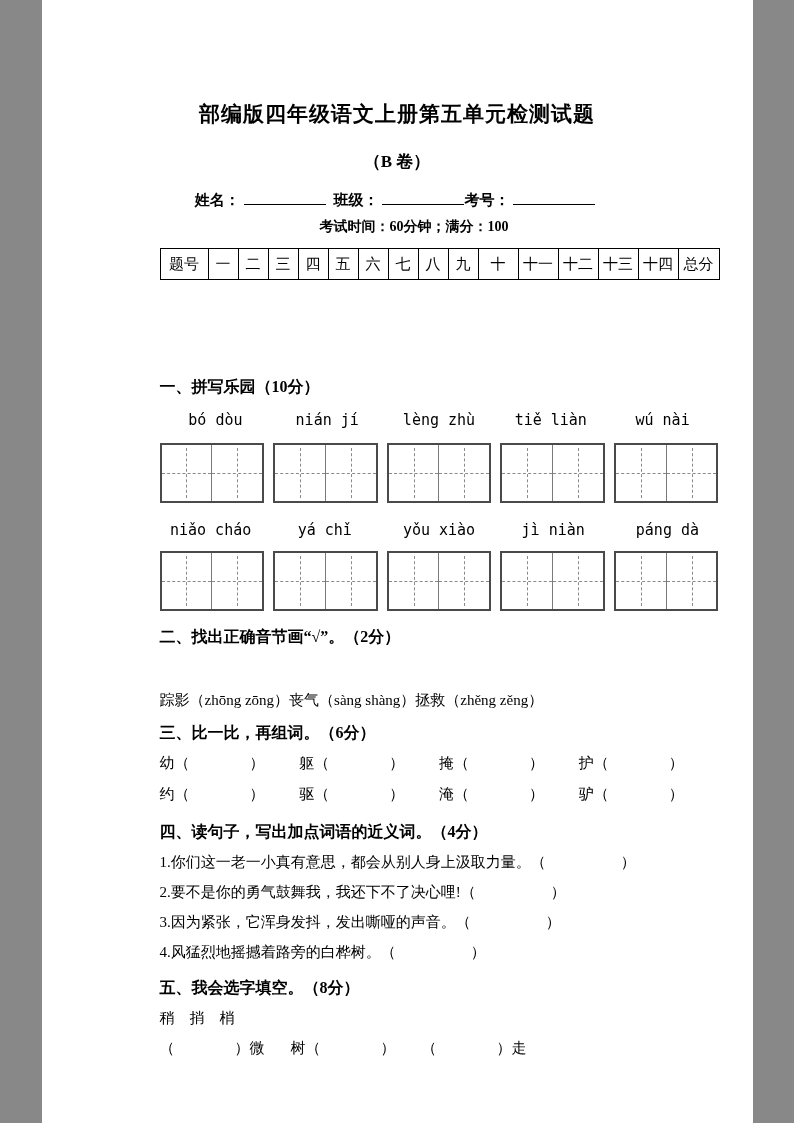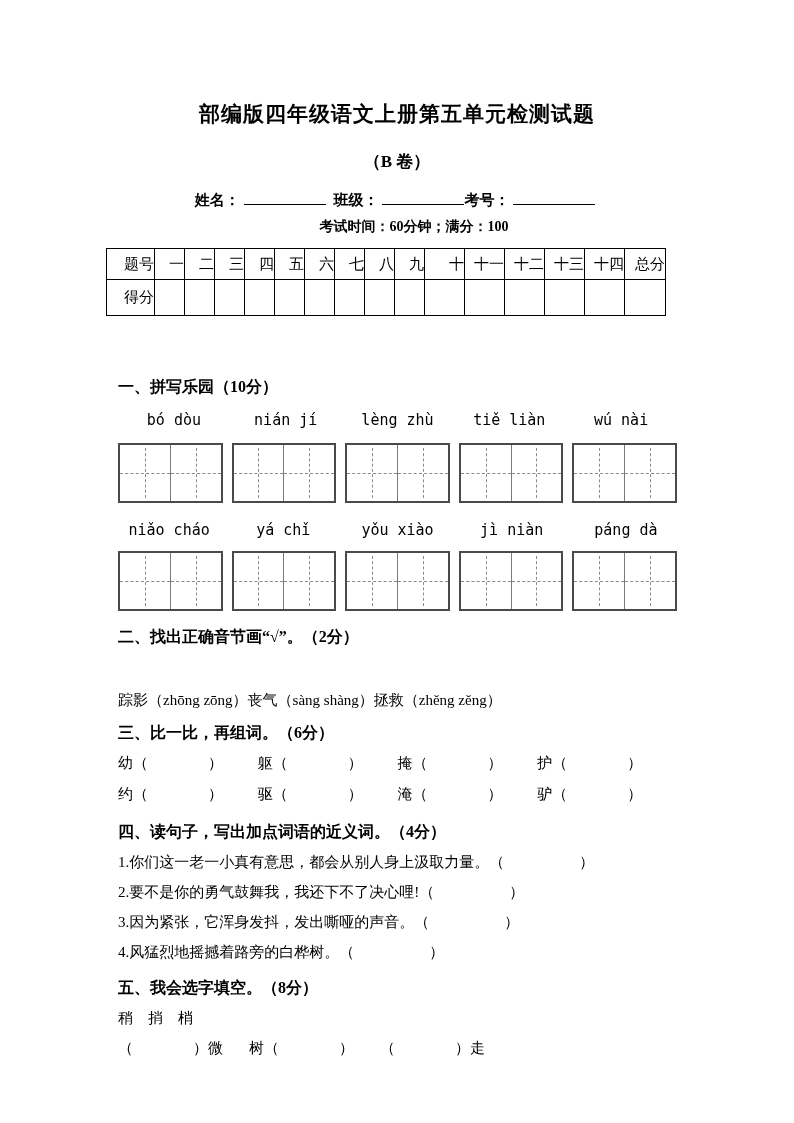--- a/index.html
+++ b/index.html
@@ -1,39 +1,39 @@
 <!DOCTYPE html>
 <html><head>
 <meta charset="utf-8">
 <style>
   * { margin:0; padding:0; box-sizing:border-box; }
   html,body { background:#888; }
   body { font-family:"Liberation Serif", serif; color:#000; }
   .page {
     position:relative;
-    width:794px; height:1123px;
+    width:711px; height:1123px;
     background:#fff;
     margin:0 auto;
     overflow:hidden;
   }
   .centered { position:absolute; left:0; right:0; text-align:center; }
   .doc-title { top:100px; font-size:21px; font-weight:bold; letter-spacing:1px; }
   .doc-subtitle { top:150px; font-size:17px; font-weight:bold; }
   .name-line { top:191px; font-size:15px; font-weight:bold; }
   .name-line .blank {
     display:inline-block; width:82px; border-bottom:1.5px solid #000;
     height:14px; vertical-align:baseline; margin:0 4px;
   }
   .name-line .blank.tight { margin-right:0; }
   .time-line { top:218px; font-size:14px; font-weight:bold;padding-left:34px; }
 
   table.score-table {
-    position:absolute; top:248px; left:106px; width:559px;
+    position:absolute; top:248px; left:118px; width:559px;
     border-collapse:collapse; table-layout:fixed;
-    font-size:15px; text-align:right;
+    font-size:15px; text-align:center;
   }
   table.score-table td, table.score-table th {
     border:1px solid #000; font-weight:normal; padding:0;
   }
   table.score-table tr.hdr td { height:31px; }
   table.score-table tr.score td { height:36px; }
 
   .block { position:absolute; left:118px; width:559px;margin-top:32px; }
   .sec-heading { font-size:16px; font-weight:bold; white-space:pre; }
   .body-line { font-size:15px; white-space:pre; }
@@ -114,38 +114,20 @@
       <td>七</td>
       <td>八</td>
       <td>九</td>
       <td>十</td>
       <td>十一</td>
       <td>十二</td>
       <td>十三</td>
       <td>十四</td>
       <td>总分</td>
     </tr>
-    <tr class="score">
-      <td>得分</td>
-      <td></td>
-          <td></td>
-      <td></td>
-          <td></td>
-      <td></td>
-          <td></td>
-      <td></td>
-          <td></td>
-      <td></td>
-          <td></td>
-      <td></td>
-          <td></td>
-      <td></td>
-          <td></td>
-      <td></td>
-    </tr>
   </tbody>
     </table>
 
   <div class="block sec-heading" style="top:345px;">一、拼写乐园（10分）</div>
 
   <div class="block pinyin-row" style="top:379px;">
     <span>bó dòu</span>
     <span>nián jí</span>
     <span>lèng zhù</span>
     <span>tiě liàn</span>

